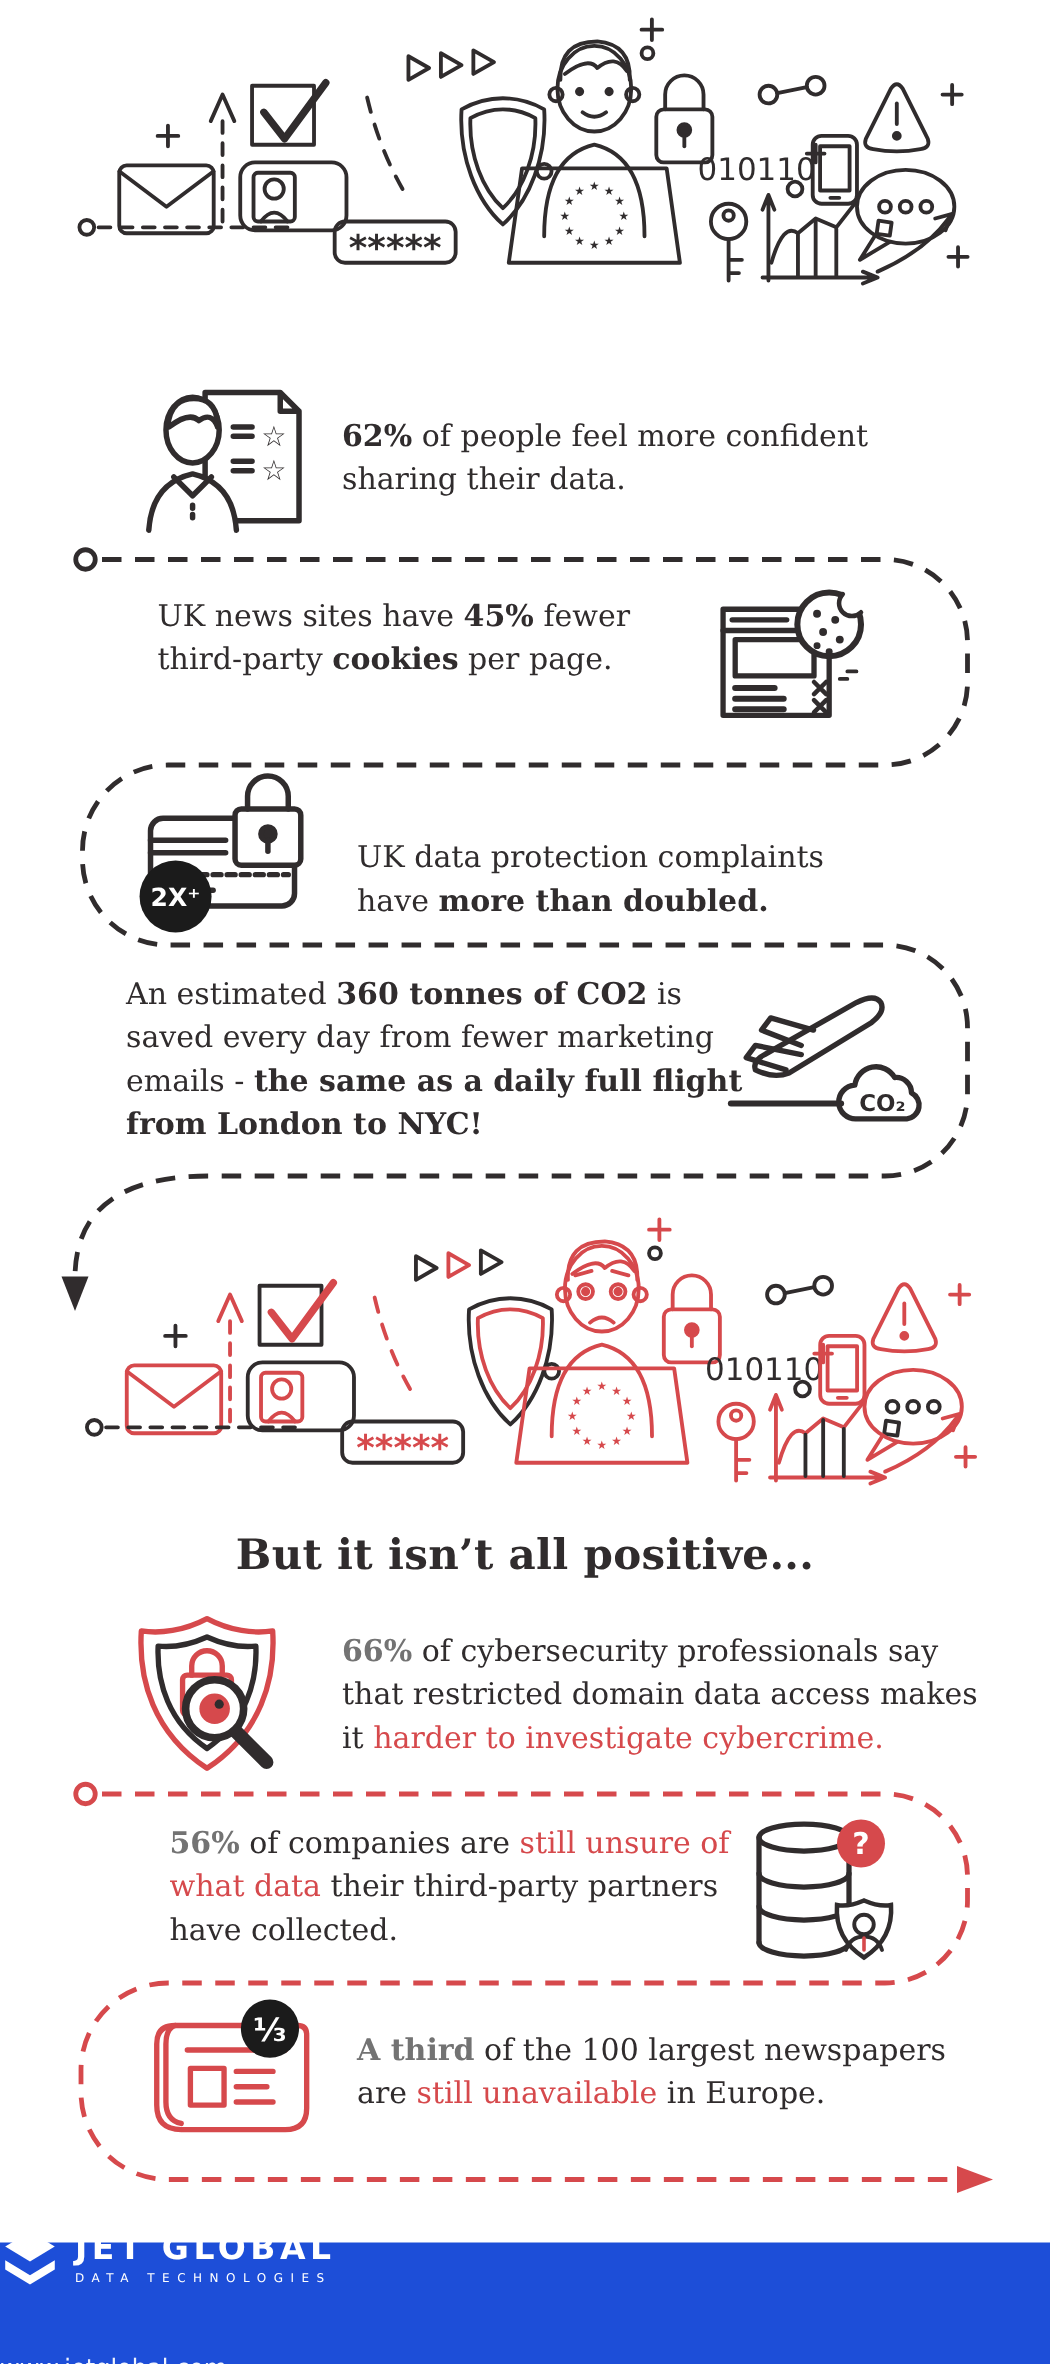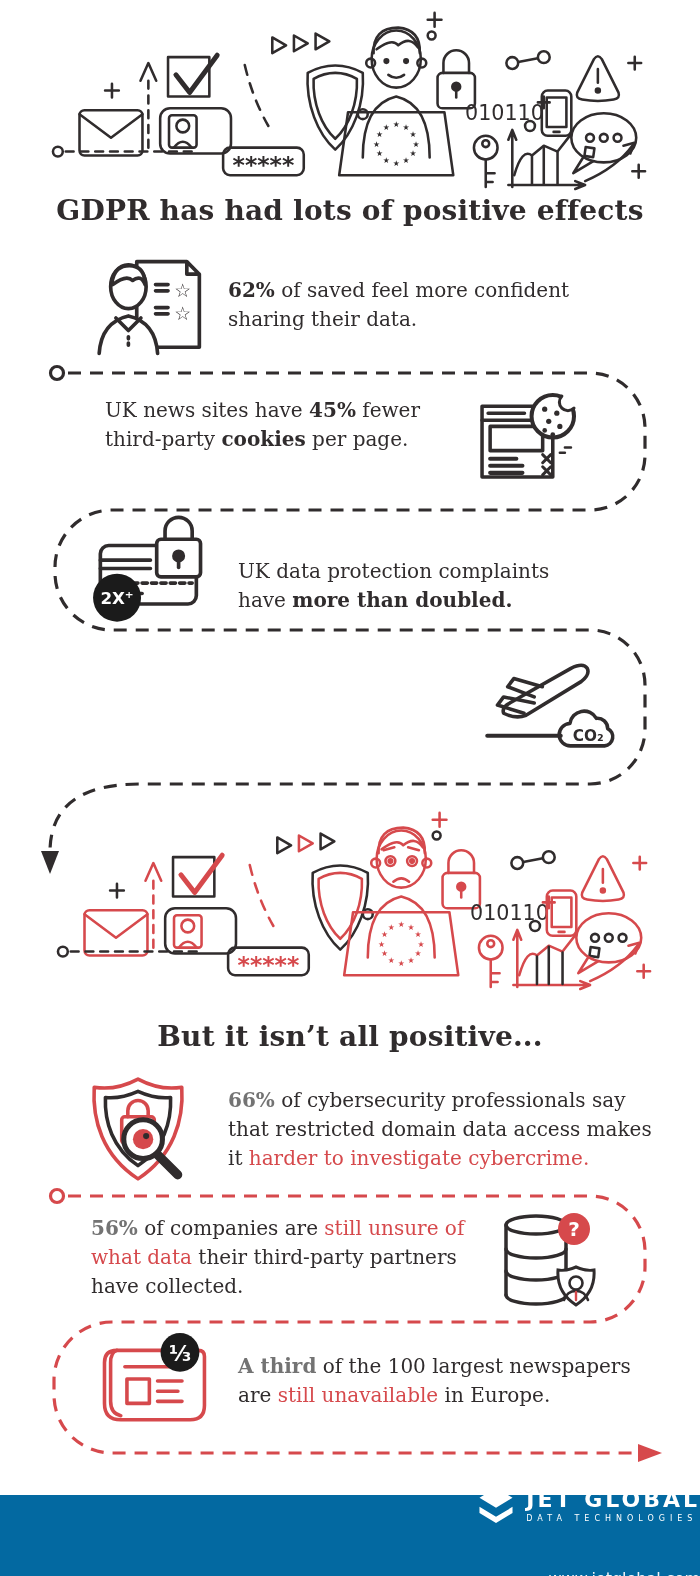--- a/index.html
+++ b/index.html
@@ -24,22 +24,22 @@
          font-size:28px;letter-spacing:.2px;color:#302c2d;margin:0;}
   .stat-text{position:absolute;font-size:20px;line-height:29px;color:#302c2d;}
   .b{font-weight:bold;}
   .r{color:#d6494c;}
   .rb{color:#737373;font-weight:bold;}
 
   .icon-stroke{fill:none;stroke:#302c2d;stroke-width:3.5;stroke-linecap:round;stroke-linejoin:round;}
   .icon-red{fill:none;stroke:#d6494c;stroke-width:3.5;stroke-linecap:round;stroke-linejoin:round;}
   .badge-txt{font-family:"DejaVu Sans","Liberation Sans",sans-serif;font-weight:bold;fill:#ffffff;}
 
-  .footer{position:absolute;left:0;top:1495px;width:700px;height:81px;background:#0369a1;
-          display:flex;flex-direction:column;align-items:flex-end;justify-content:center;
+  .footer{position:absolute;left:0;top:1495px;width:700px;height:81px;background:#1d4ed8;
+          display:flex;flex-direction:column;align-items:flex-start;justify-content:center;
           font-family:"DejaVu Sans","Liberation Sans",sans-serif;gap:31px;}
   .brandrow{display:flex;align-items:center;gap:10px;}
   .brandcol{display:flex;flex-direction:column;}
   .brand{color:#fff;font-weight:bold;font-size:22px;letter-spacing:3px;line-height:22px;}
   .tagline{color:#fff;font-size:8px;letter-spacing:5px;margin-top:3px;}
   .url{color:rgba(255,255,255,.95);font-size:16px;margin-top:9px;}
 </style>
 </head>
 <body>
 
@@ -204,36 +204,35 @@
       <circle cx="57" cy="1196" r="6.5"></circle>
       <path class="dashed" d="M68 1196 H590 A55 55 0 0 1 645 1251 V1267 A55 55 0 0 1 590 1322 H112 A58 58 0 0 0 54 1380 V1395 A58 58 0 0 0 112 1453 H640"></path>
       <path d="M638 1444 L662 1453 L638 1462 Z" fill="#d6494c" stroke="none"></path>
     </g>
   </svg>
 
   <svg class="abs doodle-black" style="left:50px;top:0px;" width="600" height="192" viewBox="0 0 610 195">
     <use href="#doodleScene"></use>
   </svg>
 
-  <h1 class="title" style="top:194px;">GDPR has had lots of positive effects</h1>
 
   <svg class="abs" style="left:95px;top:250px;" width="120" height="112" viewBox="0 0 115 105">
     <g class="icon-stroke">
       <path d="M40 10 H88 L100 22 V92 H40 Z M88 10 V22 H100"></path>
       <path d="M58 32 h12 M58 38 h12 M58 54 h12 M58 60 h12"></path>
       <ellipse cx="32" cy="34" rx="17" ry="21" fill="#fff"></ellipse>
       <path d="M16 32 Q18 12 36 14 Q48 16 48 32 M17 32 Q30 22 36 28 Q44 22 48 32" fill="#fff"></path>
       <path d="M4 98 Q6 68 32 62 Q58 68 60 98" fill="#fff"></path>
       <path d="M20 64 L32 76 L44 64 M32 82 v2 M32 88 v2"></path>
     </g>
     <text x="84" y="44" text-anchor="middle" font-size="18" fill="#302c2d">☆</text>
     <text x="84" y="66" text-anchor="middle" font-size="18" fill="#302c2d">☆</text>
   </svg>
   <div class="stat-text" style="left:228px;top:276px;width:380px;">
-    <span class="b">62%</span><span> of saved feel more confident sharing their data.</span>
+    <span class="b">62%</span><span> of people feel more confident sharing their data.</span>
   </div>
 
   <div class="stat-text" style="left:105px;top:396px;width:340px;">
     <span>UK news sites have </span><span class="b">45%</span><span> fewer third-party </span><span class="b">cookies</span><span> per page.</span>
   </div>
   <svg class="abs" style="left:478px;top:390px;" width="96" height="96" viewBox="0 0 95 95">
     <g class="icon-stroke">
       <rect x="4" y="16" width="70" height="70"></rect>
       <path d="M4 30 H74 M10 23 H46"></path>
       <rect x="12" y="36" width="52" height="24"></rect>
@@ -265,20 +264,23 @@
       <path d="M30 66 H96" stroke-dasharray="5 4" stroke-width="3.5"></path>
       <path d="M30 76 h18"></path>
     </g>
     <circle cx="24" cy="80" r="23" fill="#1b1b1b"></circle>
     <text x="24" y="86" text-anchor="middle" font-size="16" class="badge-txt">2X⁺</text>
   </svg>
   <div class="stat-text" style="left:238px;top:557px;width:350px;">
     <span>UK data protection complaints have </span><span class="b">more than doubled.</span>
   </div>
 
+  <div class="stat-text" style="left:84px;top:648px;width:412px;">
+    <span>An estimated </span><span class="b">360 tonnes of CO2</span><span> is saved every day from fewer marketing emails - </span><span class="b">the same as a daily full flight from London to NYC!</span>
+  </div>
   <svg class="abs" style="left:482px;top:650px;" width="135" height="102" viewBox="0 0 130 100">
     <g class="icon-stroke">
       <path d="M20 62 Q18 56 26 52 L86 18 Q98 12 102 18 Q105 24 96 31 L42 64 Q32 68 20 62 Z"></path>
       <path d="M58 36 L30 28 L24 36 L50 46"></path>
       <path d="M50 52 L20 46 L14 54 L40 62"></path>
       <path d="M4 84 H76" stroke-width="4"></path>
       <path d="M86 94 a11 11 0 0 1 -1 -22 a14 14 0 0 1 26 -5 a10 10 0 0 1 11 10 a9 9 0 0 1 -3 17 Z"></path>
     </g>
     <text x="103" y="89" text-anchor="middle" font-size="15" font-weight="bold" fill="#302c2d" font-family="DejaVu Sans, sans-serif">CO₂</text>
   </svg>
@@ -298,21 +300,21 @@
     </g>
     <path d="M74 79 L94 99" stroke="#302c2d" stroke-width="9" stroke-linecap="round"></path>
     <circle cx="60" cy="64" r="19" fill="#fff" stroke="#302c2d" stroke-width="5"></circle>
     <circle cx="60" cy="64" r="10" fill="#d6494c"></circle>
     <circle cx="63" cy="61" r="3" fill="#302c2d"></circle>
   </svg>
   <div class="stat-text" style="left:228px;top:1086px;width:444px;">
     <span class="rb">66%</span><span> of cybersecurity professionals say that restricted domain data access makes it </span><span class="r">harder to investigate cybercrime.</span>
   </div>
 
-  <div class="stat-text" style="left:91px;top:1214px;width:384px;">
+  <div class="stat-text" style="left:113px;top:1214px;width:384px;">
     <span class="rb">56%</span><span> of companies are </span><span class="r">still unsure of what data</span><span> their third-party partners have collected.</span>
   </div>
   <svg class="abs" style="left:498px;top:1206px;" width="100" height="114" viewBox="0 0 100 112">
     <g class="icon-stroke">
       <ellipse cx="38" cy="18" rx="30" ry="9"></ellipse>
       <path d="M8 18 V88 M68 18 V88"></path>
       <path d="M8 88 a30 9 0 0 0 60 0 M8 42 a30 9 0 0 0 60 0 M8 64 a30 9 0 0 0 60 0"></path>
     </g>
     <circle cx="76" cy="22" r="16" fill="#d6494c"></circle>
     <text x="76" y="29" text-anchor="middle" font-size="20" class="badge-txt">?</text>

